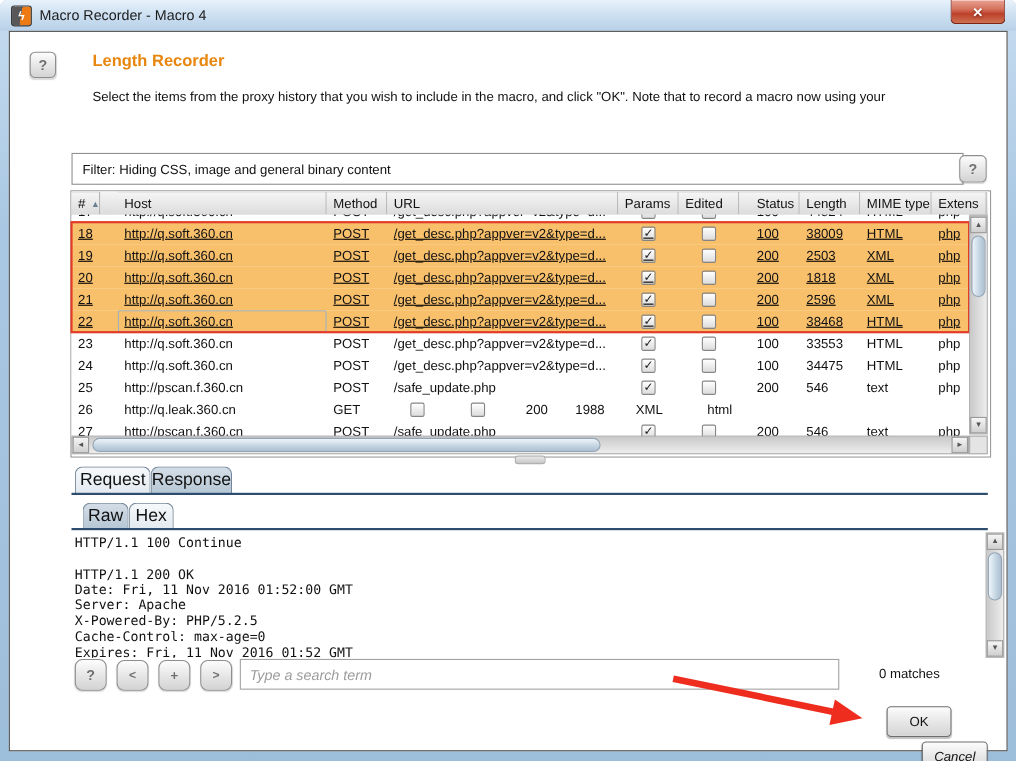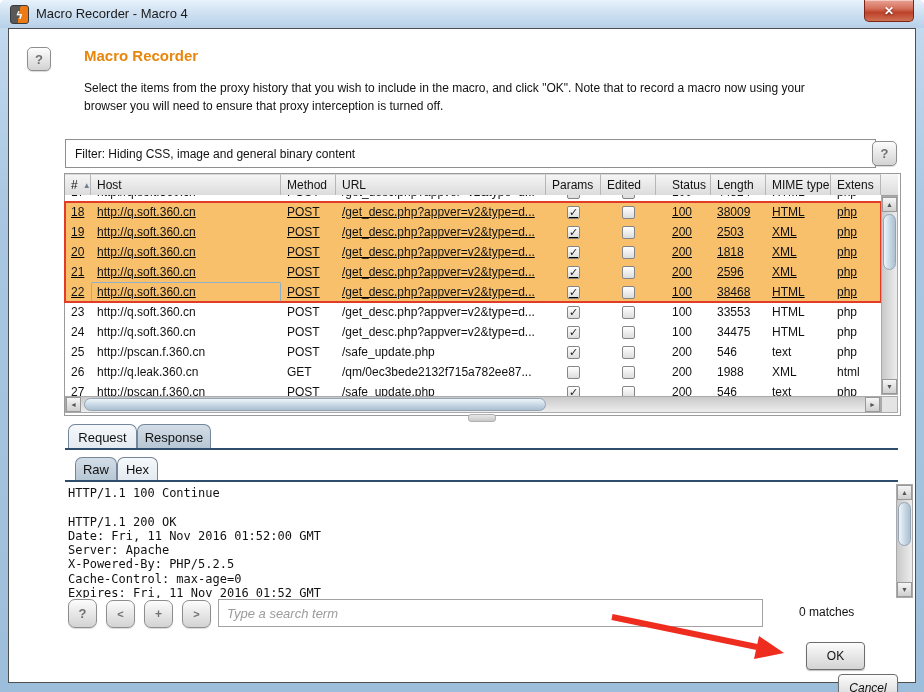--- a/index.html
+++ b/index.html
@@ -22,36 +22,36 @@
   .filter-box{position:absolute;left:65px;top:139px;width:800px;height:27px;border:1px solid #8f8f8f;background:#fff;display:flex;align-items:center;padding-left:9px;font-size:12px;color:#111;cursor:pointer;}
   
   .table-frame{position:absolute;left:64px;top:173px;width:835px;height:241px;border:1px solid #9a9a9a;}
   .thead{position:absolute;left:65px;top:174px;width:833px;height:21px;display:flex;overflow:hidden;background:linear-gradient(180deg,#f5f5f5,#dcdcdc);border-bottom:1px solid #9f9f9f;}
   .hcell{flex:none;display:flex;align-items:center;padding-left:6px;font-size:12px;color:#111;border-right:1px solid #b6b6b6;border-top:1px solid #d8d8d8;box-sizing:border-box;height:21px;background:linear-gradient(180deg,#f5f5f5,#dcdcdc);cursor:pointer;}
   .sort-arrow{font-size:8px;color:#6a7f94;margin-left:5px;}
   .tbody{position:absolute;left:65px;top:195px;width:816px;height:202px;overflow:hidden;background:#fff;}
   .trow{display:flex;width:816px;height:20px;box-sizing:border-box;cursor:pointer;}
   .trow.selected{background:#f9c06c;text-decoration:underline;}
   .tcell{flex:none;display:flex;align-items:center;padding-left:6px;font-size:12px;color:#111;box-sizing:border-box;height:20px;white-space:nowrap;overflow:hidden;}
-  .c0{width:26px;}.c1{width:190px;}.c2{width:55px;}.c3{width:210px;}.c4{width:55px;justify-content:center;padding-left:0;}
+  .c0{width:26px;}.c1{width:190px;margin-left:16px;}.c2{width:55px;}.c3{width:210px;}.c4{width:55px;justify-content:center;padding-left:0;}
   .c5{width:55px;justify-content:center;padding-left:0;}.c6{width:55px;padding-left:16px;}.c7{width:55px;}.c8{width:65px;}.c9{width:50px;}
   .hcell.c4,.hcell.c5{justify-content:flex-start;padding-left:6px;}
   .cb{width:13px;height:13px;border:1px solid #858585;border-radius:2px;background:linear-gradient(180deg,#ffffff,#dcdcdc);display:flex;align-items:center;justify-content:center;font-size:11px;color:#222;line-height:1;cursor:pointer;box-sizing:border-box;}
   .focus-cell{box-shadow:inset 0 0 0 1px #8fb0cc;border-radius:2px;}
   .selection-outline{position:absolute;left:64px;top:201px;width:818px;height:102px;border:2px solid #e23b27;box-sizing:border-box;pointer-events:none;}
   
   .vsb{position:absolute;width:17px;background:linear-gradient(90deg,#c9c9c9,#ededed);border:1px solid #aaa;box-sizing:border-box;}
   .hsb{position:absolute;height:17px;background:linear-gradient(180deg,#c9c9c9,#ededed);border:1px solid #aaa;box-sizing:border-box;}
   .sb-btn{position:absolute;width:15px;height:15px;background:linear-gradient(180deg,#f6f6f6,#cfcfcf);border:1px solid #999;box-sizing:border-box;display:flex;align-items:center;justify-content:center;font-size:7px;color:#555;cursor:pointer;}
   .sb-thumb-v{position:absolute;left:1px;width:13px;border-radius:8px;background:linear-gradient(90deg,#eef5fa,#c2d4e2 60%,#aebfd0);border:1px solid #93a5b5;box-sizing:border-box;cursor:grab;}
   .sb-thumb-h{position:absolute;top:1px;height:13px;border-radius:8px;background:linear-gradient(180deg,#eef5fa,#c2d4e2 60%,#aebfd0);border:1px solid #93a5b5;box-sizing:border-box;cursor:grab;}
   .sb-corner{position:absolute;left:881px;top:396px;width:17px;height:17px;background:#e4e4e4;border:1px solid #aaa;box-sizing:border-box;}
   .grip{position:absolute;left:468px;top:414px;width:26px;height:6px;border-radius:3px;background:linear-gradient(180deg,#e8e8e8,#c8c8c8);border:1px solid #b0b0b0;cursor:row-resize;}
   
-  .tab{position:absolute;height:25px;display:flex;align-items:center;justify-content:center;font-size:13px;color:#111;border:1px solid #74879a;border-bottom:none;border-radius:7px 7px 0 0;cursor:pointer;box-sizing:border-box;}
+  .tab{position:absolute;height:25px;display:flex;align-items:center;justify-content:center;font-size:16px;color:#111;border:1px solid #74879a;border-bottom:none;border-radius:7px 7px 0 0;cursor:pointer;box-sizing:border-box;}
   .tab.active{background:linear-gradient(180deg,#d3dde7,#b6c6d4);}
   .tab.inactive{background:linear-gradient(180deg,#f6f9fb,#e2e9ef);}
   .navy-line{position:absolute;left:65px;width:833px;height:2px;background:#2e4d6e;}
   
   .resp{position:absolute;left:66px;top:484px;width:828px;height:114px;overflow:hidden;background:#fff;font-family:"DejaVu Sans Mono",monospace;font-size:12px;line-height:14.3px;color:#111;margin:0;white-space:pre;padding:2px 0 0 2px;box-sizing:border-box;cursor:text;}
   
   .search-input{position:absolute;left:218px;top:599px;width:545px;height:28px;border:1px solid #a2a2a2;box-sizing:border-box;font-size:13px;padding:0 8px;font-family:"Liberation Sans",sans-serif;color:#ec4899;}
   .search-input::placeholder{font-style:italic;color:#9b9b9b;}
   .matches{position:absolute;left:799px;top:605px;font-size:12px;color:#111;text-align:right;}
   
@@ -71,23 +71,22 @@
     <div class="close-btn">
         <span>✕</span>
       </div>
   </div>
 
   <div class="panel"></div>
 
   <div class="sq-btn" style="left:27px;top:47px;width:22px;height:22px;">
       <span>?</span>
     </div>
-  <div class="heading">Macro Recorder</div>
+  <div class="heading">Length Recorder</div>
   <div class="desc" style="top:81px;">Select the items from the proxy history that you wish to include in the macro, and click "OK". Note that to record a macro now using your</div>
-  <div class="desc" style="top:99px;">browser you will need to ensure that proxy interception is turned off.</div>
 
   <div class="filter-box">Filter:  Hiding CSS, image and general binary content</div>
   <div class="sq-btn" style="left:872px;top:141px;width:23px;height:23px;">
       <span>?</span>
     </div>
 
   <div class="table-frame"></div>
   <div class="thead" id="thead">
       <div class="hcell c0">
         <span>#</span>
@@ -263,21 +262,20 @@
         </div>
         <div class="tcell c6">200</div>
         <div class="tcell c7">546</div>
         <div class="tcell c8">text</div>
         <div class="tcell c9">php</div>
       </div>
       <div class="trow">
         <div class="tcell c0">26</div>
         <div class="tcell c1">http://q.leak.360.cn</div>
         <div class="tcell c2">GET</div>
-        <div class="tcell c3">/qm/0ec3bede2132f715a782ee87...</div>
         <div class="tcell c4">
           <div class="cb"></div>
         </div>
         <div class="tcell c5">
           <div class="cb"></div>
         </div>
         <div class="tcell c6">200</div>
         <div class="tcell c7">1988</div>
         <div class="tcell c8">XML</div>
         <div class="tcell c9">html</div>

